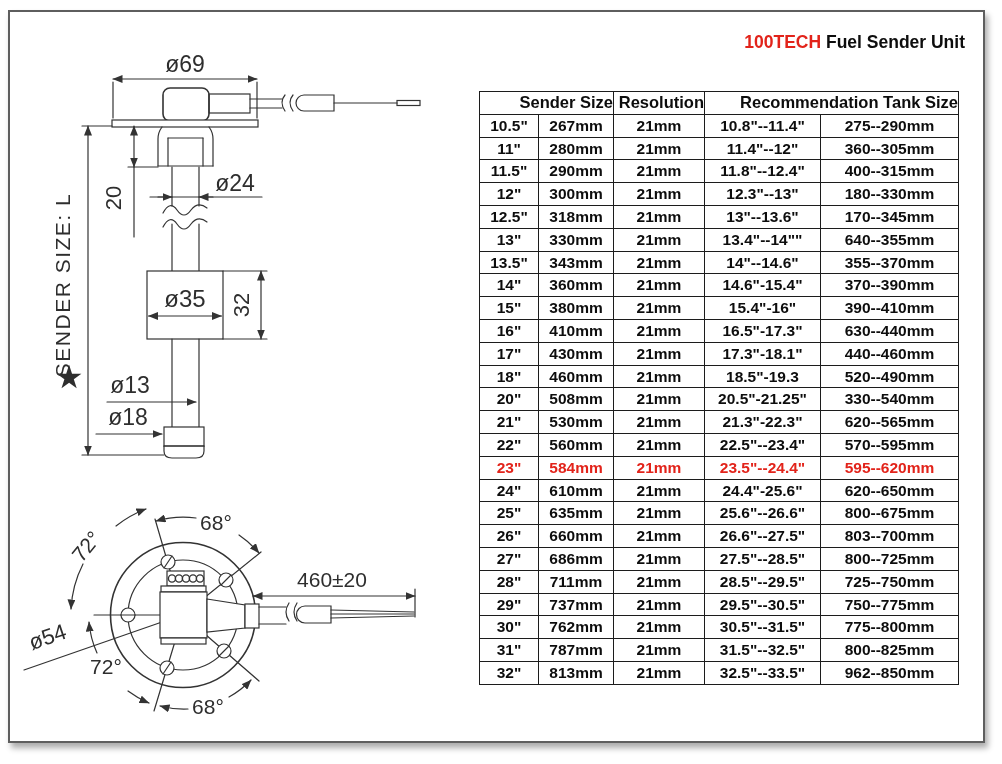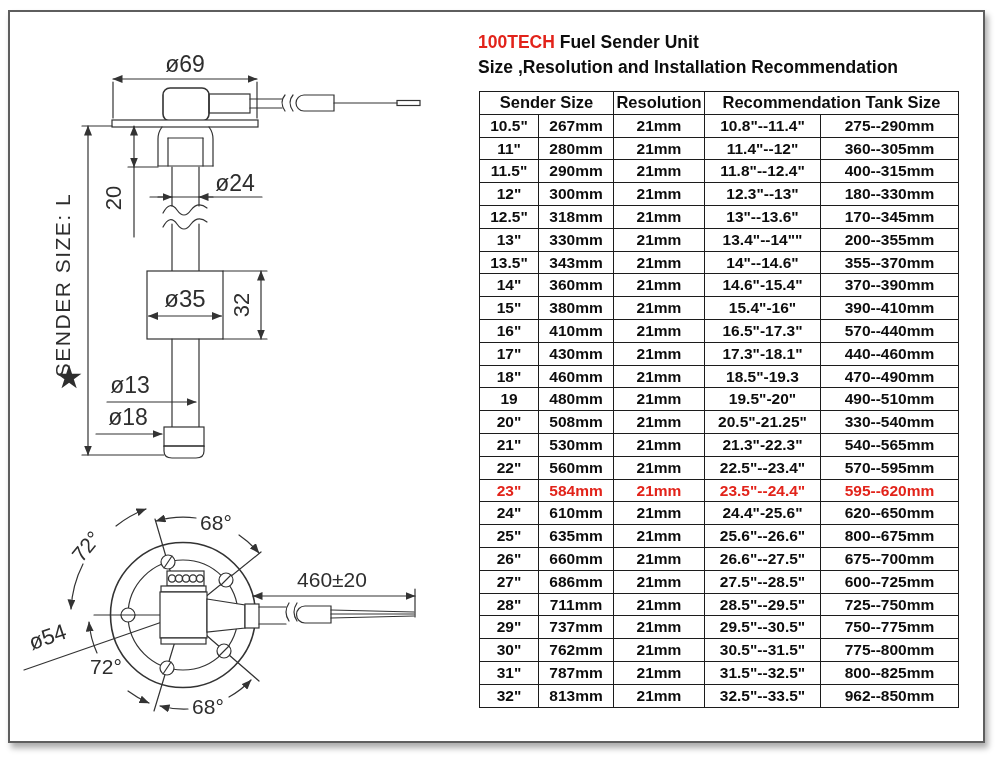--- a/index.html
+++ b/index.html
@@ -6,33 +6,33 @@
   body{
     width:1002px;height:764px;position:relative;background:#ffffff;
     font-family:"Liberation Sans",sans-serif;overflow:hidden;color:#111;
   }
   .sheet-frame{
     position:absolute;left:8px;top:10px;width:973px;height:729px;
     border:2px solid #5e5e5e;box-shadow:3px 5px 6px rgba(0,0,0,.33);
     background:transparent;pointer-events:none;
   }
   .title-block{
-    position:absolute;left:478px;top:30px;width:487px;text-align:left;
+    position:absolute;left:478px;top:30px;width:487px;text-align:right;
     font-weight:bold;font-size:17.5px;line-height:25px;color:#0d0d0d;white-space:nowrap;
   }
   .brand{color:#e2231a;}
   table.spec{
     position:absolute;left:479px;top:91px;border-collapse:collapse;table-layout:fixed;
   }
   table.spec th,table.spec td{
     border:1.6px solid #1c1c1c;font-weight:bold;font-size:15.5px;
     text-align:center;padding:0;height:21.8px;line-height:21.8px;white-space:nowrap;
     color:#0d0d0d;
   }
-  table.spec thead th{font-size:16.5px;}
+  table.spec thead th{font-size:16.5px;text-align:right;}
   table.spec tr.hl td{color:#e2231a;}
   svg.drawing{position:absolute;left:0;top:0;}
   svg.drawing text{font-family:"Liberation Sans",sans-serif;fill:#2e2e2e;}
   .red{fill:#e2231a;}
 </style>
 </head>
 <body>
 
 <div class="sheet-frame"></div>
 
@@ -179,21 +179,20 @@
     <line x1="331" y1="618" x2="414" y2="616"></line>
 
     <text x="332" y="587" text-anchor="middle" font-size="21" stroke="none">460±20</text>
     <line x1="415" y1="589" x2="415" y2="617"></line>
     <line x1="253" y1="596" x2="415" y2="596" marker-start="url(#arr)" marker-end="url(#arr)"></line>
   </g>
 </svg>
 
 <div class="title-block">
   <div><span class="brand">100TECH</span><span> Fuel Sender Unit</span></div>
-  <div>Size ,Resolution and Installation Recommendation</div>
 </div>
 
 <table class="spec">
   <colgroup>
     <col style="width:59px">
       <col style="width:75px">
       <col style="width:91px">
       <col style="width:116px">
       <col style="width:138px">
   </colgroup>
@@ -238,21 +237,21 @@
         <td>318mm</td>
         <td>21mm</td>
         <td>13"--13.6"</td>
         <td>170--345mm</td>
       </tr>
       <tr>
         <td>13"</td>
         <td>330mm</td>
         <td>21mm</td>
         <td>13.4"--14""</td>
-        <td>200--355mm</td>
+        <td>640--355mm</td>
       </tr>
       <tr>
         <td>13.5"</td>
         <td>343mm</td>
         <td>21mm</td>
         <td>14"--14.6"</td>
         <td>355--370mm</td>
       </tr>
       <tr>
         <td>14"</td>
@@ -266,56 +265,49 @@
         <td>380mm</td>
         <td>21mm</td>
         <td>15.4"-16"</td>
         <td>390--410mm</td>
       </tr>
       <tr>
         <td>16"</td>
         <td>410mm</td>
         <td>21mm</td>
         <td>16.5"-17.3"</td>
-        <td>570--440mm</td>
+        <td>630--440mm</td>
       </tr>
       <tr>
         <td>17"</td>
         <td>430mm</td>
         <td>21mm</td>
         <td>17.3"-18.1"</td>
         <td>440--460mm</td>
       </tr>
       <tr>
         <td>18"</td>
         <td>460mm</td>
         <td>21mm</td>
         <td>18.5"-19.3</td>
-        <td>470--490mm</td>
-      </tr>
-      <tr>
-        <td>19</td>
-        <td>480mm</td>
-        <td>21mm</td>
-        <td>19.5"-20"</td>
-        <td>490--510mm</td>
+        <td>520--490mm</td>
       </tr>
       <tr>
         <td>20"</td>
         <td>508mm</td>
         <td>21mm</td>
         <td>20.5"-21.25"</td>
         <td>330--540mm</td>
       </tr>
       <tr>
         <td>21"</td>
         <td>530mm</td>
         <td>21mm</td>
         <td>21.3"-22.3"</td>
-        <td>540--565mm</td>
+        <td>620--565mm</td>
       </tr>
       <tr>
         <td>22"</td>
         <td>560mm</td>
         <td>21mm</td>
         <td>22.5"--23.4"</td>
         <td>570--595mm</td>
       </tr>
       <tr class="hl">
         <td>23"</td>
@@ -336,28 +328,28 @@
         <td>635mm</td>
         <td>21mm</td>
         <td>25.6"--26.6"</td>
         <td>800--675mm</td>
       </tr>
       <tr>
         <td>26"</td>
         <td>660mm</td>
         <td>21mm</td>
         <td>26.6"--27.5"</td>
-        <td>675--700mm</td>
+        <td>803--700mm</td>
       </tr>
       <tr>
         <td>27"</td>
         <td>686mm</td>
         <td>21mm</td>
         <td>27.5"--28.5"</td>
-        <td>600--725mm</td>
+        <td>800--725mm</td>
       </tr>
       <tr>
         <td>28"</td>
         <td>711mm</td>
         <td>21mm</td>
         <td>28.5"--29.5"</td>
         <td>725--750mm</td>
       </tr>
       <tr>
         <td>29"</td>

